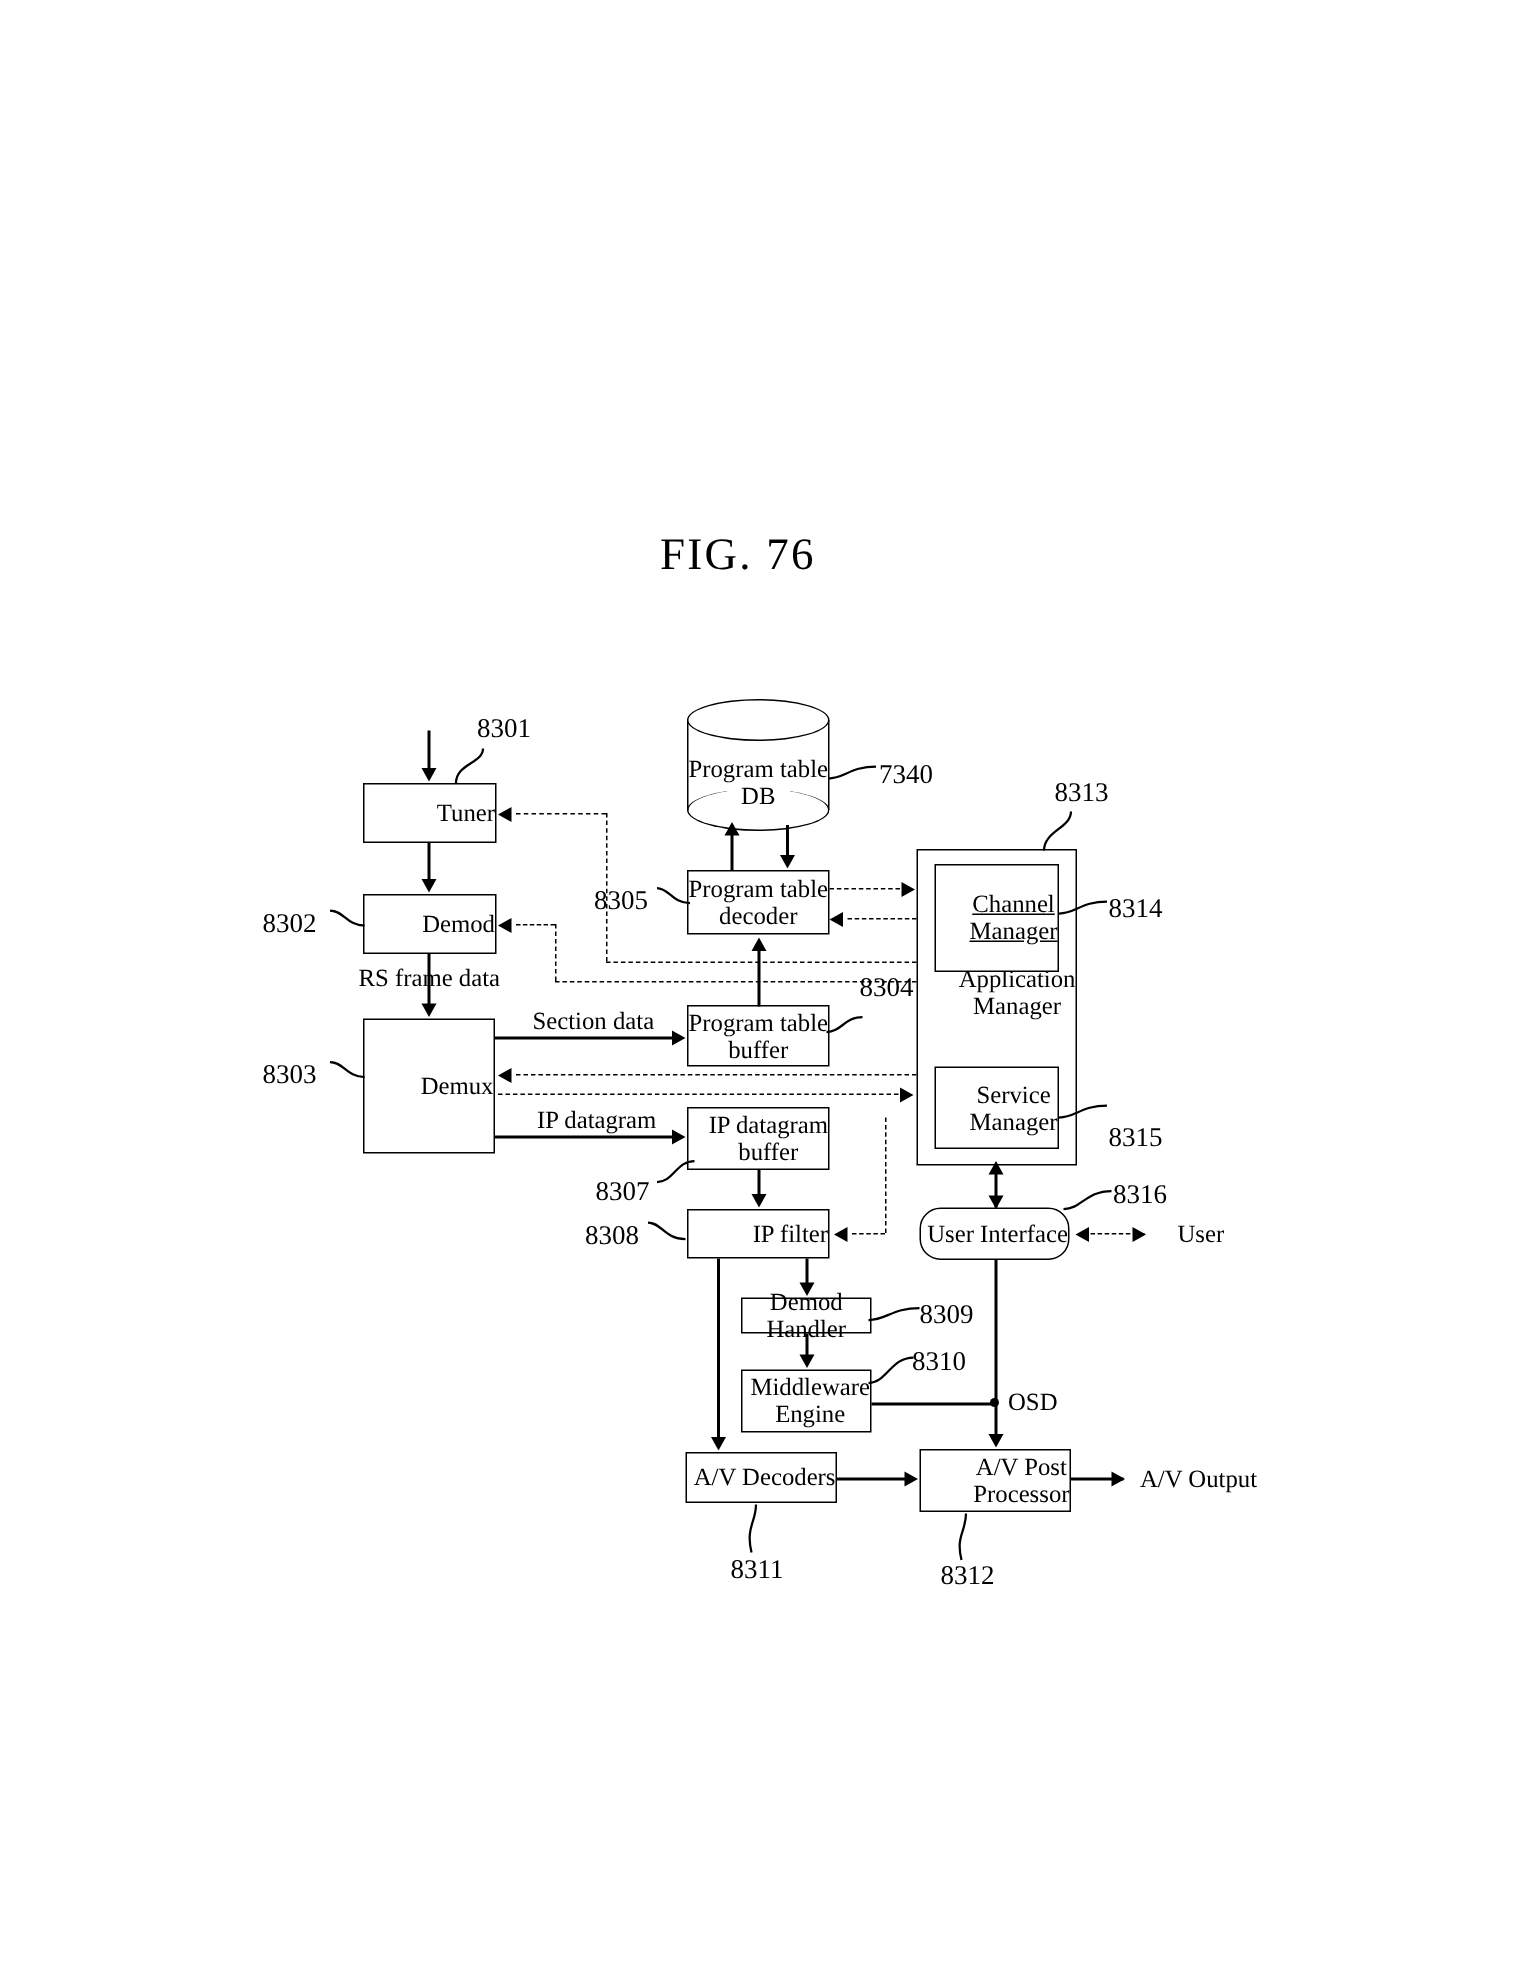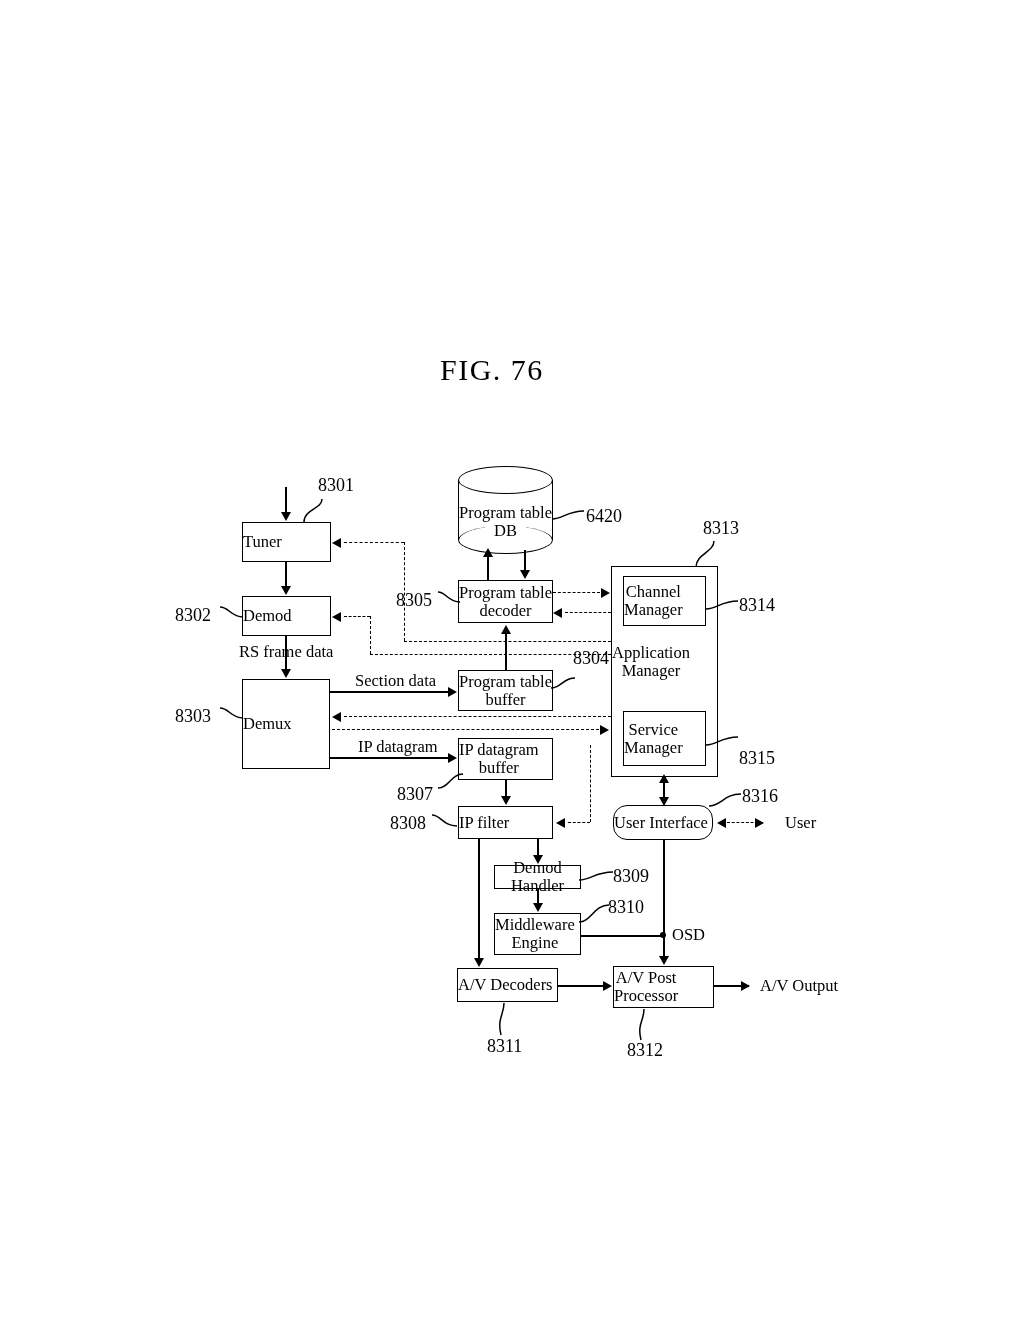--- a/index.html
+++ b/index.html
@@ -52,21 +52,21 @@
   }
 
   
   .box {
     position: absolute;
     border: 1.6px solid #000;
     background: #fff;
     box-sizing: border-box;
     display: flex;
     align-items: center;
-    justify-content: flex-start;
+    justify-content: flex-end;
     text-align: center;
     font-size: 16.5px;
     line-height: 1.08;
     font-family: "Liberation Serif", serif;
   }
   .box.thin { border-width: 1.3px; }
 
   
   .cyl-body {
     position: absolute;
@@ -192,21 +192,21 @@
       <path d="M1,5 C10,5 12,15 24,15" stroke="#000" stroke-width="1.5" fill="none"></path>
     </svg>
 
     <div class="cyl-body" style="left:458px; top:480px; width:95px; height:60px;"></div>
     <div class="cyl-top" style="left:458px; top:466px; width:95px; height:28px;"></div>
     <div class="cyl-bot" style="left:458px; top:526px; width:95px; height:28px;"></div>
     <div class="cyl-label" style="left:458px; top:504px; width:95px;">
       <div>Program table</div>
       <div>DB</div>
     </div>
-    <div class="ref" style="left:586px; top:506px;">6420</div>
+    <div class="ref" style="left:586px; top:506px;">7340</div>
     <svg class="leader" style="left:551px; top:507px; width:36px; height:20px;">
       <path d="M1,12 C12,12 16,4 33,4" stroke="#000" stroke-width="1.5" fill="none"></path>
     </svg>
 
     <div class="ln v" style="left:487px; top:552px; height:28px;"></div>
     <div class="arw up" style="left:483px; top:548px;"></div>
     <div class="ln v" style="left:524px; top:550px; height:21px;"></div>
     <div class="arw down" style="left:519.6px; top:570px;"></div>
 
     <div class="box" style="left:458px; top:580px; width:95px; height:43px;">
@@ -326,21 +326,21 @@
       <div style="margin-top:77px;">
         <div>Application</div>
         <div>Manager</div>
       </div>
     </div>
     <div class="ref" style="left:703px; top:518px;">8313</div>
     <svg class="leader" style="left:690px; top:538px; width:34px; height:32px;">
       <path d="M24,3 C24,14 6,16 6,29" stroke="#000" stroke-width="1.5" fill="none"></path>
     </svg>
 
-    <div class="box thin" style="left:623px; top:576px; width:83px; height:50px;">
+    <div class="box thin" style="left:623px; top:576px; width:83px; height:72px;text-decoration:underline;">
       <div>
         <div>Channel</div>
         <div>Manager</div>
       </div>
     </div>
     <div class="ref" style="left:739px; top:595px;">8314</div>
     <svg class="leader" style="left:705px; top:597px; width:36px; height:20px;">
       <path d="M1,12 C12,12 16,4 33,4" stroke="#000" stroke-width="1.5" fill="none"></path>
     </svg>
 

